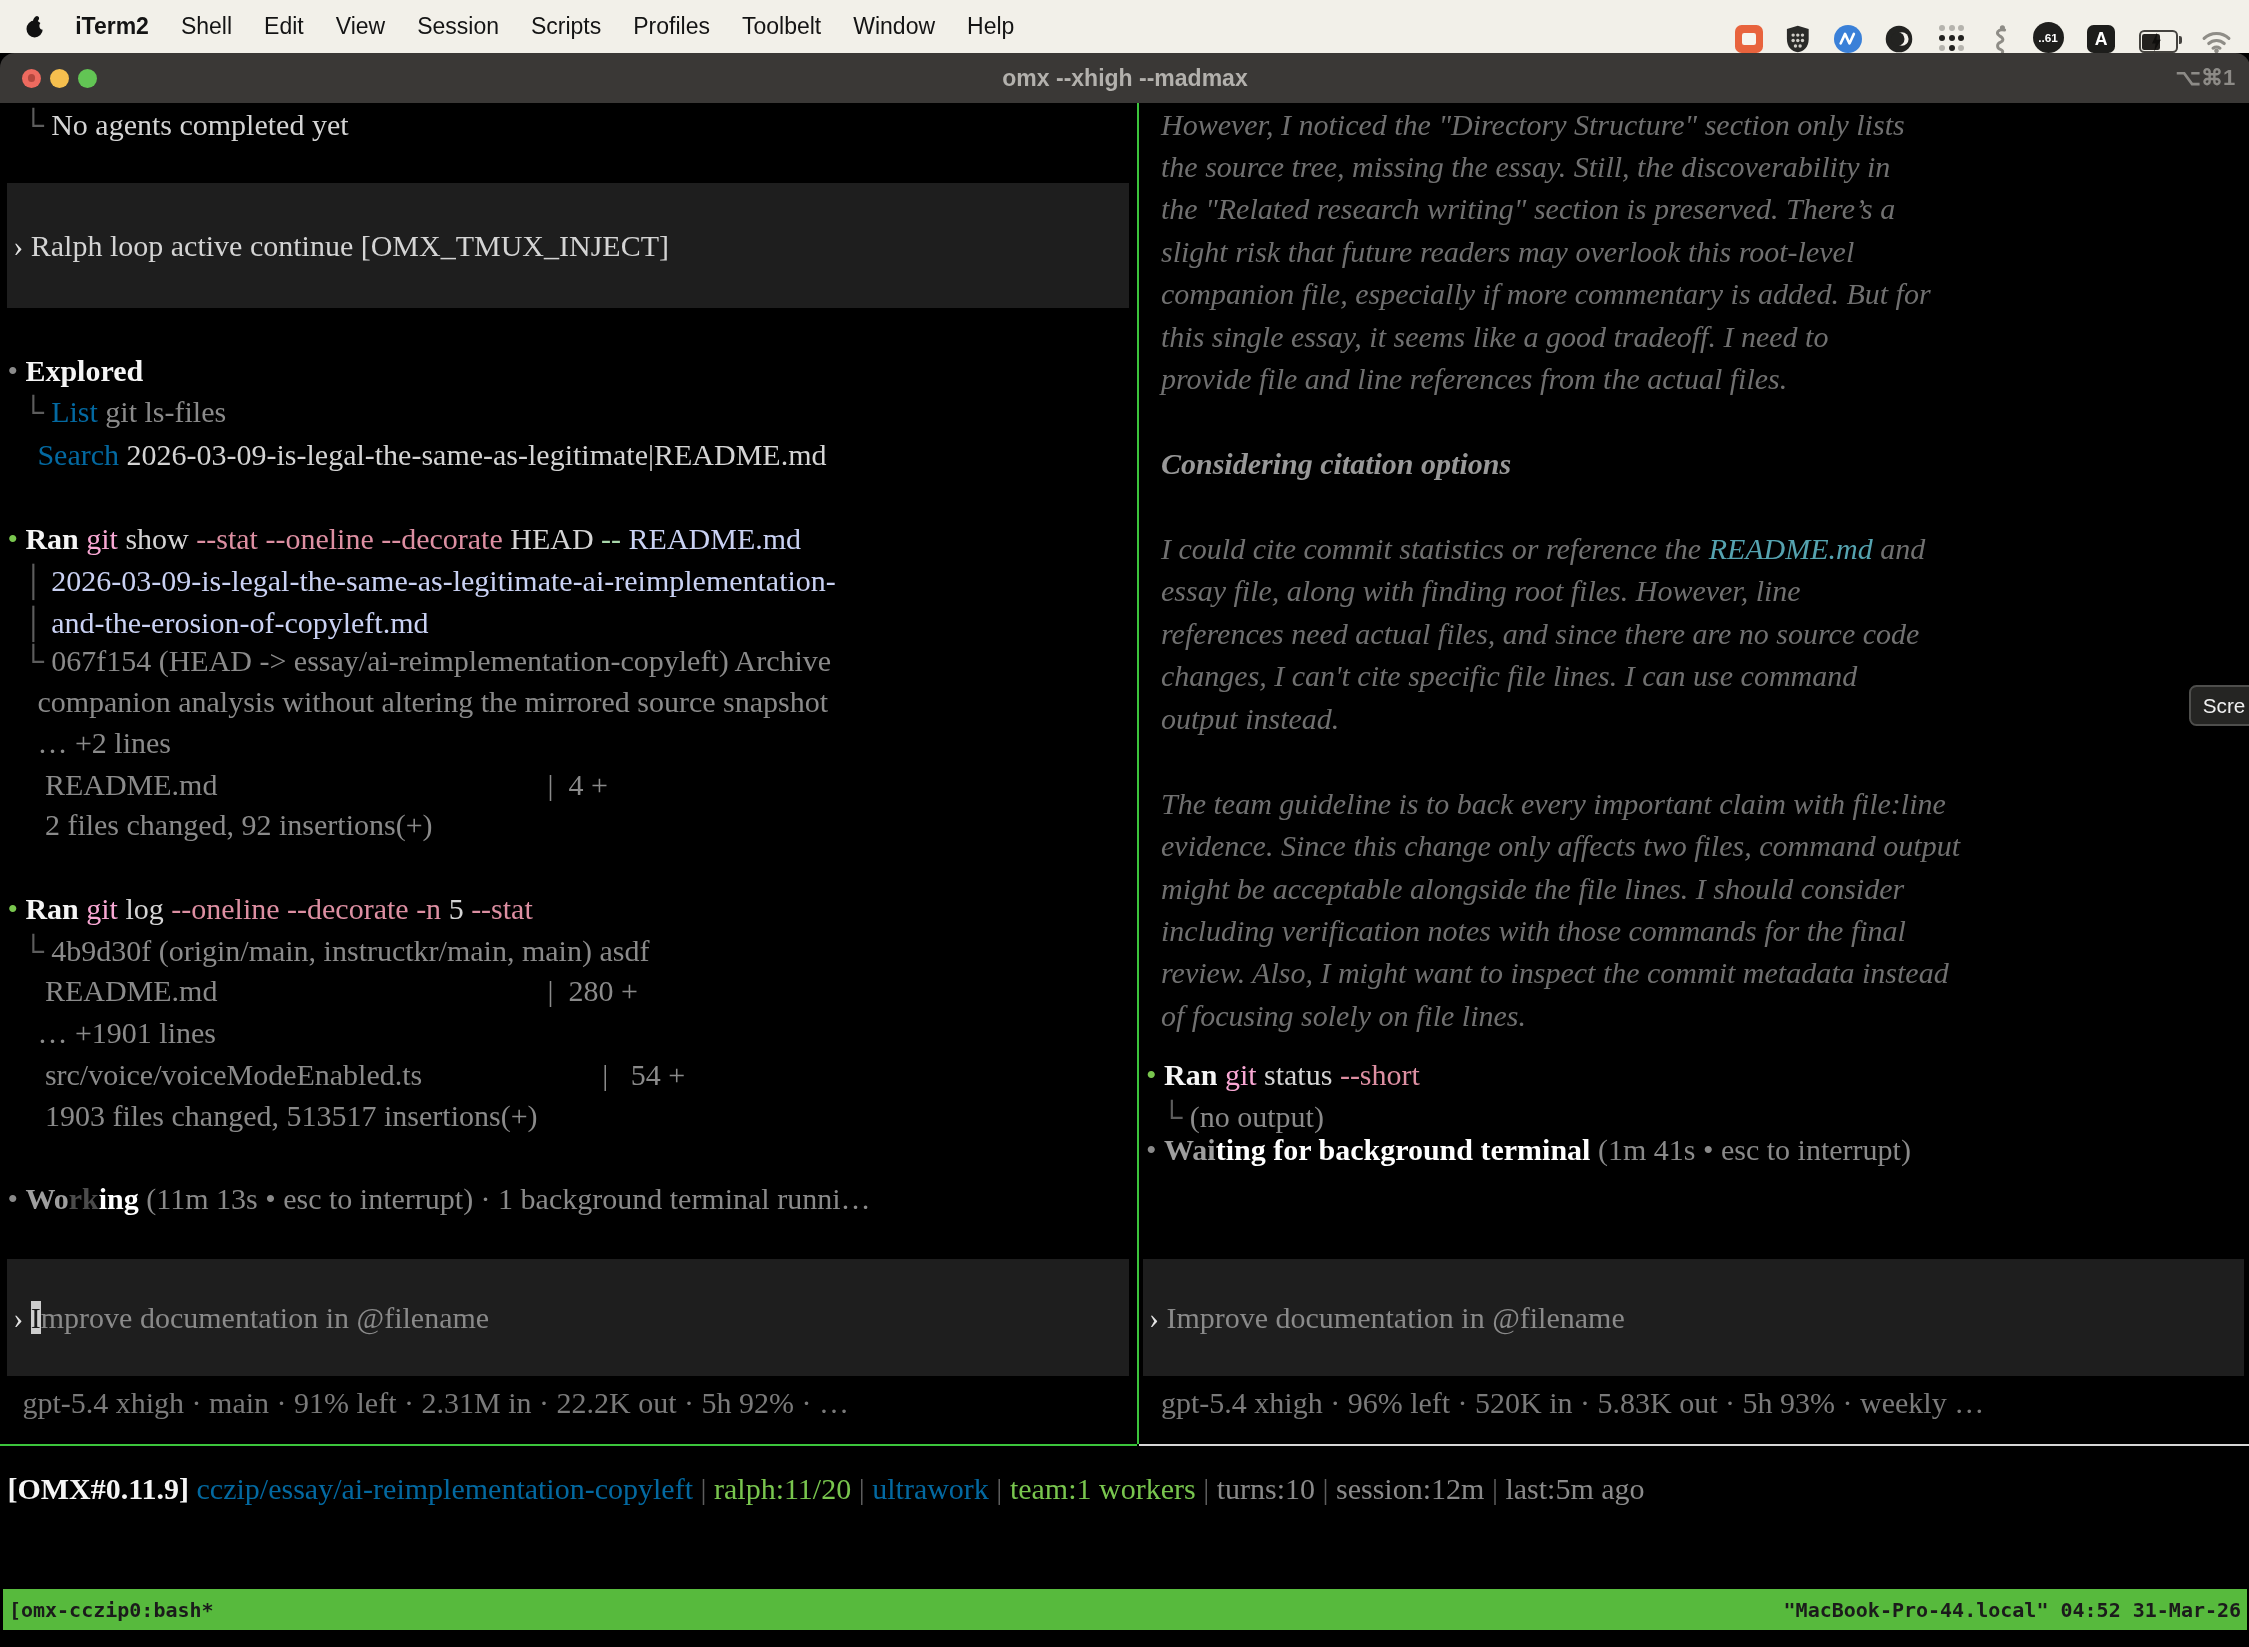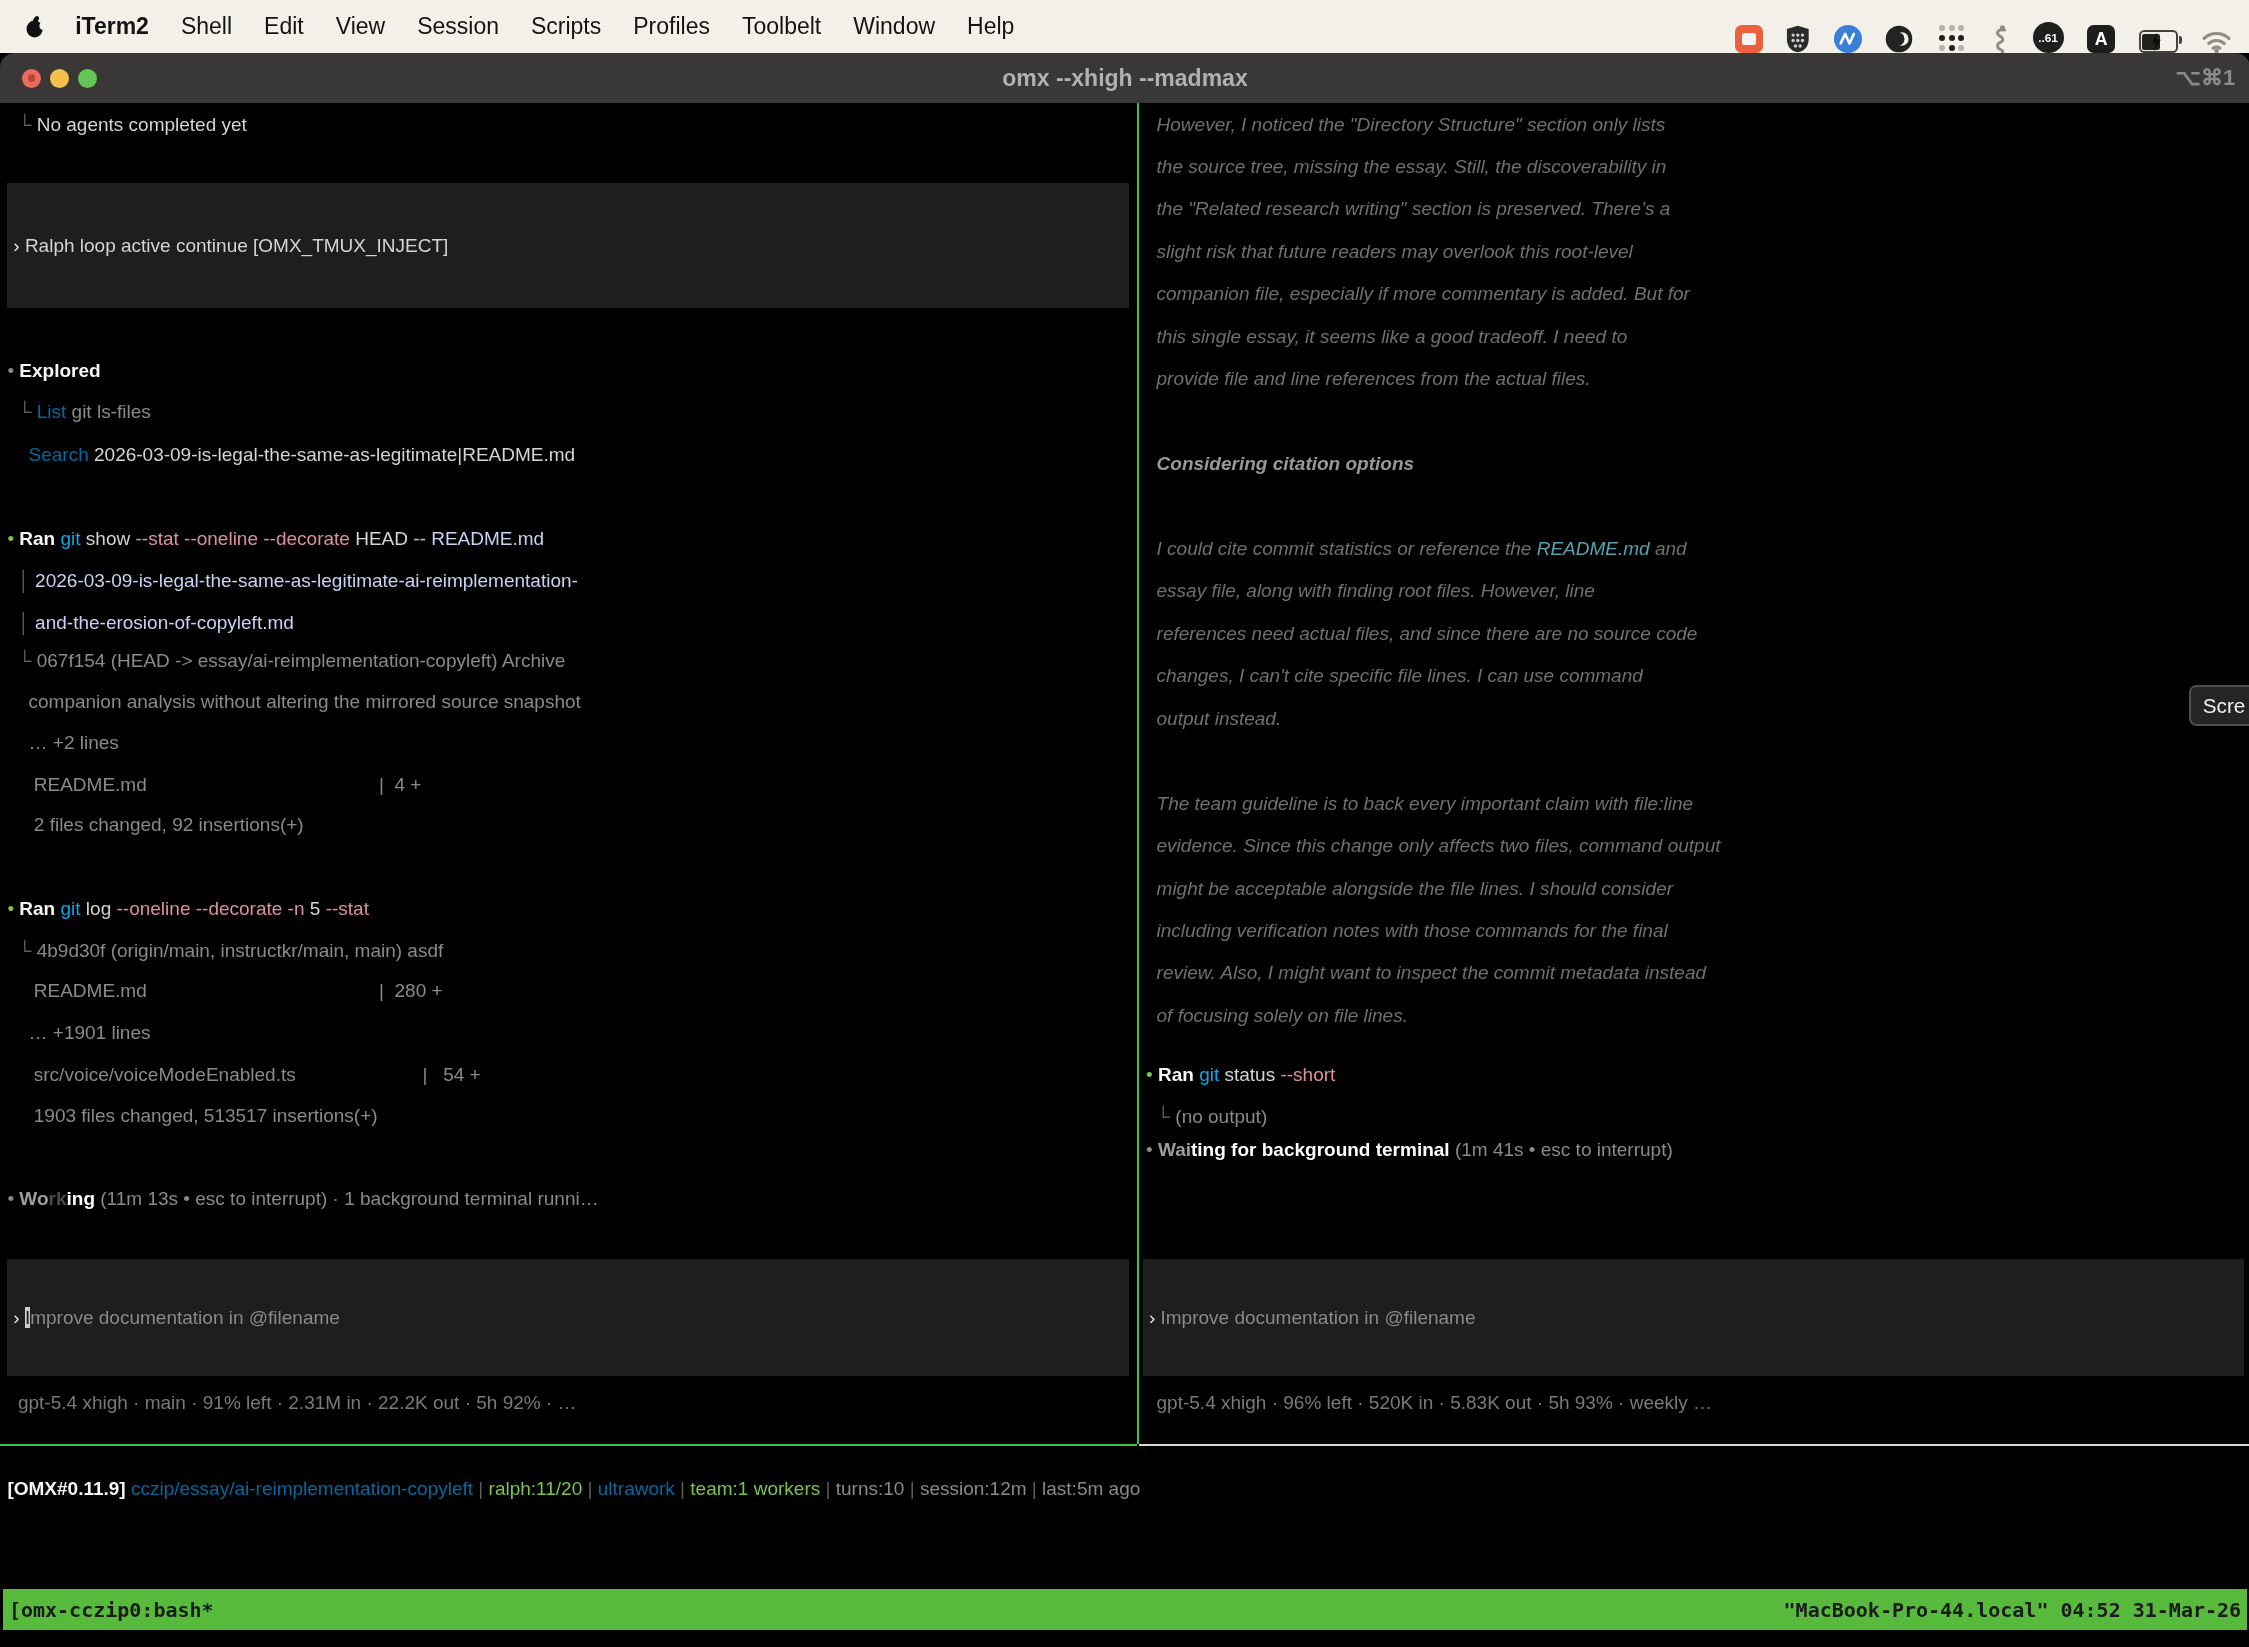--- a/index.html
+++ b/index.html
@@ -34,21 +34,21 @@
   .tl-btn{position:absolute;top:15.5px;width:19px;height:19px;border-radius:50%;}
   .tl-btn.red{left:22px;background:#ed6a5f;}
   .tl-btn.red:after{content:"";position:absolute;left:5.9px;top:5.9px;width:7.4px;height:7.4px;border-radius:50%;background:#b3473e;}
   .tl-btn.yellow{left:50px;background:#f5bf4e;}
   .tl-btn.green{left:78px;background:#62c554;}
   .wtitle{position:absolute;left:0;right:0;top:0;height:50px;display:flex;align-items:center;justify-content:center;color:#b3b1ad;font-weight:bold;font-size:23px;}
   .wshort{position:absolute;right:14.8px;top:0;height:50px;display:flex;align-items:center;color:#8d8b87;font-size:22px;font-weight:bold;}
 
   
   .layer{position:absolute;inset:0;z-index:2;}
-  .tl{margin:0;font-family:Liberation Sans, sans-serif;font-size:19px;line-height:43px;white-space:pre;left:0;}
+  .tl{margin:0;font-family:Liberation Serif, serif;font-size:30px;line-height:43px;white-space:pre;left:0;}
   .left-lines{position:absolute;left:7.4px;top:0;}
   .right-lines{position:absolute;left:1146px;top:0;}
   .omxline{position:absolute;left:7.4px;top:0;}
 
   .box{position:absolute;background:#1e1e1e;display:flex;align-items:center;padding-left:5.9px;box-sizing:border-box;}
   .box1{left:7.4px;top:183px;width:1122px;height:125px;}
   .box2{left:7.4px;top:1259px;width:1122px;height:117px;}
   .rbox{left:1143px;top:1259px;width:1101px;height:117px;}
 
   .vdivider{position:absolute;left:1137px;top:103px;width:2.2px;height:1341px;background:#3cc43c;}
@@ -61,21 +61,21 @@
   .tmuxbar{position:absolute;left:3px;right:3px;top:1589px;height:41px;background:#57ba3d;display:flex;align-items:center;justify-content:space-between;padding:0 5.9px;box-sizing:border-box;}
   .tmuxbar pre{margin:0;font-family:"DejaVu Sans Mono",monospace;font-size:20px;color:#1b1b1b;font-weight:bold;white-space:pre;}
 
   
   .c-w{color:#d4d4d4;}
   .c-b{color:#f5f5f5;font-weight:bold;}
   .c-g{color:#8a8a8a;}
   .c-st{color:#7a7a7a;}
   .c-tree{color:#5d5d5d;}
   .c-cy{color:#0369a1;}
-  .c-bl{color:#0ea5e9;}
+  .c-bl{color:#f9a8d4;}
   .c-pk{color:#dd8fa2;}
   .c-mint{color:#a9d8ab;}
   .c-lav{color:#c9d1f3;}
   .c-grn{color:#79c64e;}
   .c-it{color:#707070;font-style:italic;}
   .c-hit{color:#989898;font-style:italic;font-weight:bold;}
   .c-tit{color:#55a3b0;font-style:italic;}
   .c-sa{color:#9e9e9e;font-weight:bold;}
   .c-sb{color:#4b4b4b;font-weight:bold;}
   .c-sc{color:#ffffff;font-weight:bold;}

